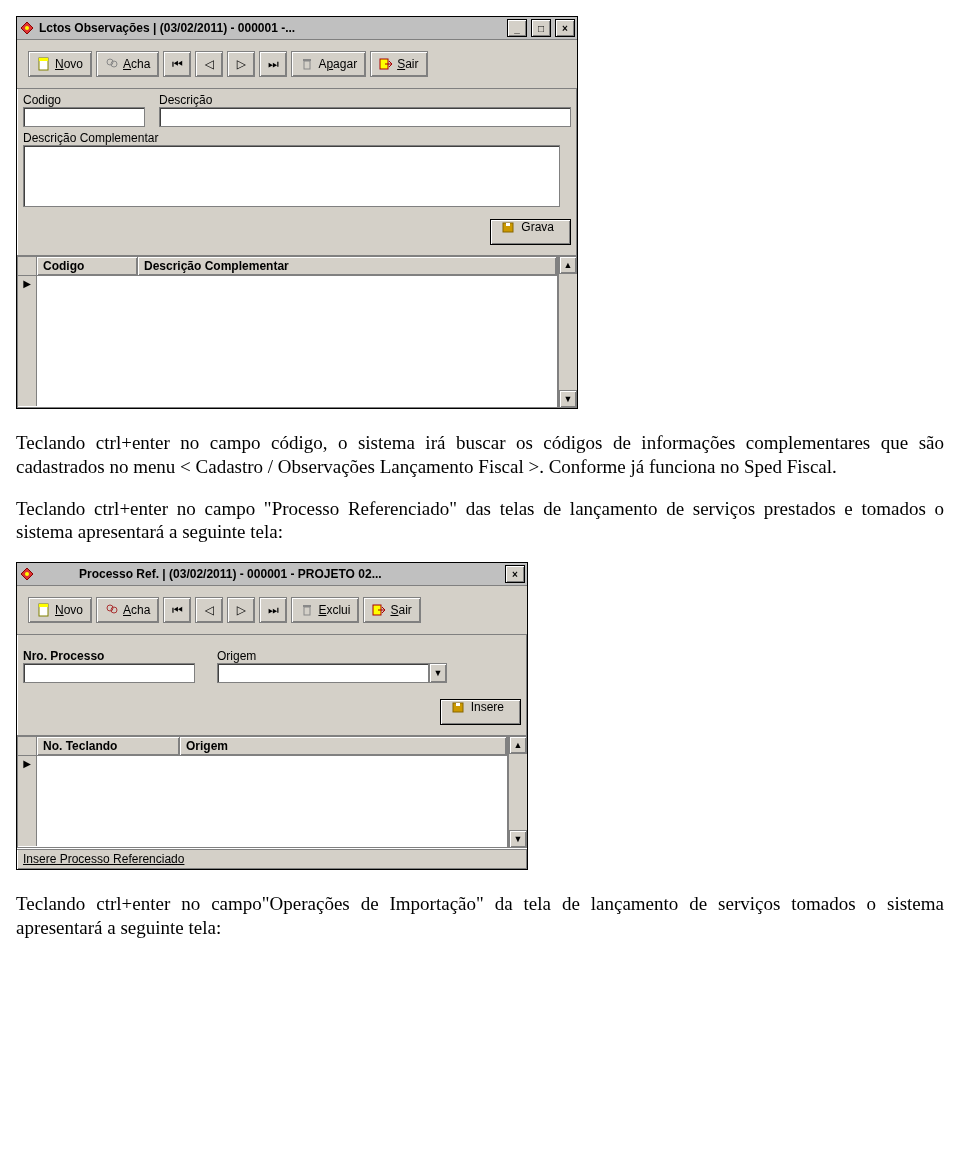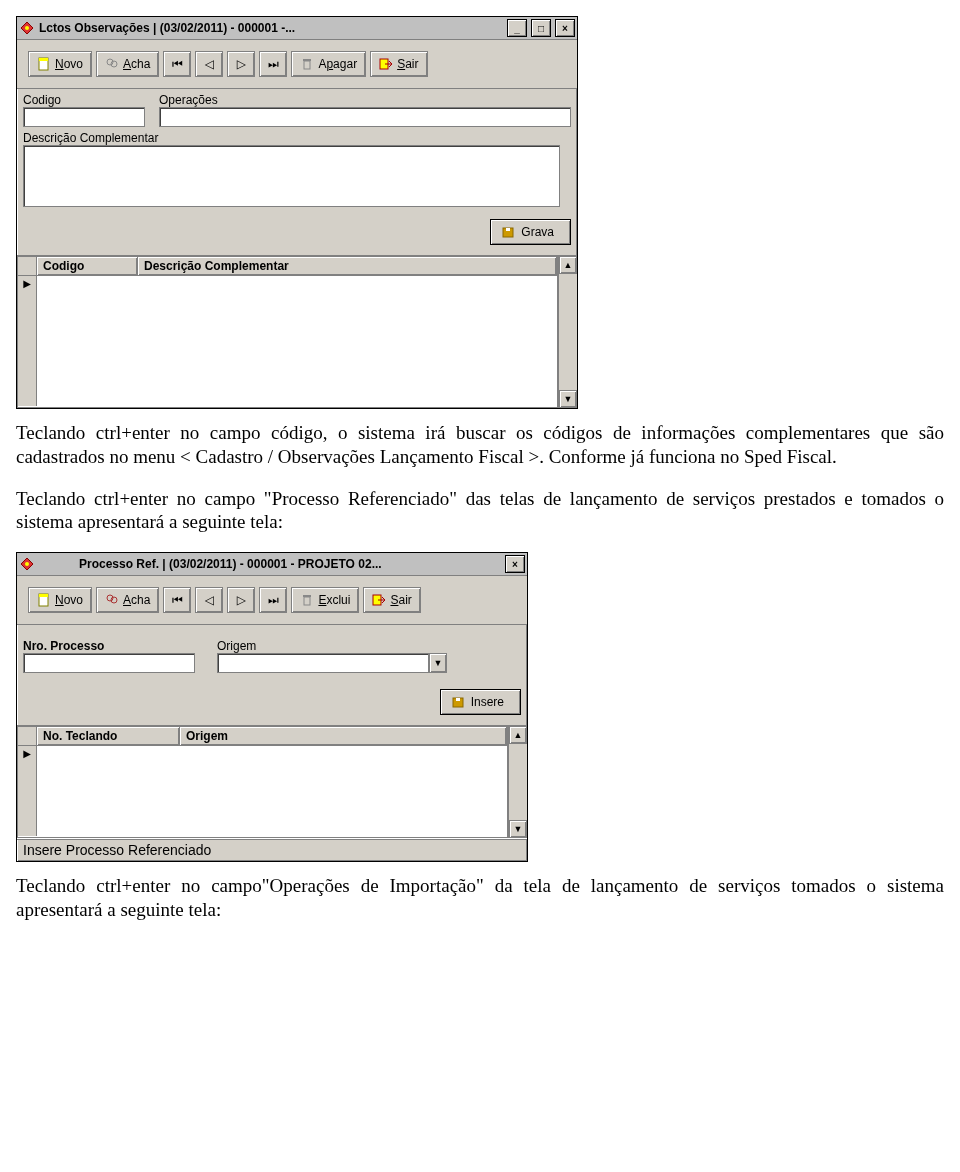--- a/index.html
+++ b/index.html
@@ -15,21 +15,21 @@
   p { margin: 0 0 18px 0; line-height: 1.25; text-align: justify; }
 
   
   .ui-font { font-family: "MS Sans Serif", Tahoma, Arial, sans-serif; font-size: 12px; }
 
   .window {
     background: #d4d0c8;
     border: 1px solid #000;
     box-shadow: inset 1px 1px 0 #fff, inset -1px -1px 0 #808080;
     width: 560px;
-    margin-bottom: 12px;
+    margin-bottom: 22px;
   }
   .titlebar {
     display: flex;
     align-items: center;
     background: #c0c0c0;
     height: 22px;
     padding: 0 2px;
     gap: 4px;
     border-bottom: 1px solid #808080;
   }
@@ -93,21 +93,21 @@
     background:#fff; height:18px;
     border:1px solid #808080;
     box-shadow: inset 1px 1px 0 #404040, inset -1px -1px 0 #fff;
   }
   .codebox { width: 120px; }
   .descbox { flex:1; }
   .wide { width: 535px; }
 
   .btn-panel { display:flex; justify-content:flex-end; padding: 8px 6px 10px; border-bottom:1px solid #808080; }
   .btn {
-    display:inline-flex; align-items:center; gap:6px;
+    display:inline-flex; gap:6px;
     height: 24px; padding: 0 16px 0 10px;
     background:#d4d0c8;
     border:1px solid #000;
     box-shadow: inset 1px 1px 0 #fff, inset -1px -1px 0 #808080;
     font-size:12px;
   }
 
   
   .grid-wrap { display:flex; }
   .grid {
@@ -138,22 +138,23 @@
     border-left:1px solid #808080;
     display:flex; flex-direction:column; justify-content:space-between;
   }
   .sbtn {
     height:16px; background:#d4d0c8; border:1px solid #808080;
     box-shadow: inset 1px 1px 0 #fff, inset -1px -1px 0 #808080;
     display:flex; align-items:center; justify-content:center; font-size:9px;
   }
 
   .statusbar {
-    border-top:1px solid #fff; padding:3px 6px; font-size:14px;
+    border-top:1px solid #fff; padding:3px 6px; font-size:12px;
     box-shadow: inset 0 1px 0 #808080;
+    text-decoration: underline;
   }
 
   
   .window2 { width: 510px; }
   .window2 .titlebar { background:#c0c0c0;gap:44px; }
   .combo { display:flex; }
   .combo .text-input { flex:1; }
   .combo .drop { width:16px; height:18px; border:1px solid #808080; background:#d4d0c8;
     box-shadow: inset 1px 1px 0 #fff, inset -1px -1px 0 #808080;
     display:flex; align-items:center; justify-content:center; font-size:9px; }
@@ -229,21 +230,21 @@
     </span>
   </div>
 
   <div class="client">
     <div class="row">
       <div style="display:flex;flex-direction:column;">
         <span class="field-label">Codigo</span>
         <div class="text-input codebox"></div>
       </div>
       <div style="display:flex;flex-direction:column;flex:1">
-        <span class="field-label">Operações</span>
+        <span class="field-label">Descrição</span>
         <div class="text-input descbox"></div>
       </div>
     </div>
     <div style="margin-top:4px">
       <span class="field-label">Descrição Complementar</span>
       <div class="text-input wide" style="height:60px"></div>
     </div>
   </div>
 
   <div class="btn-panel">

